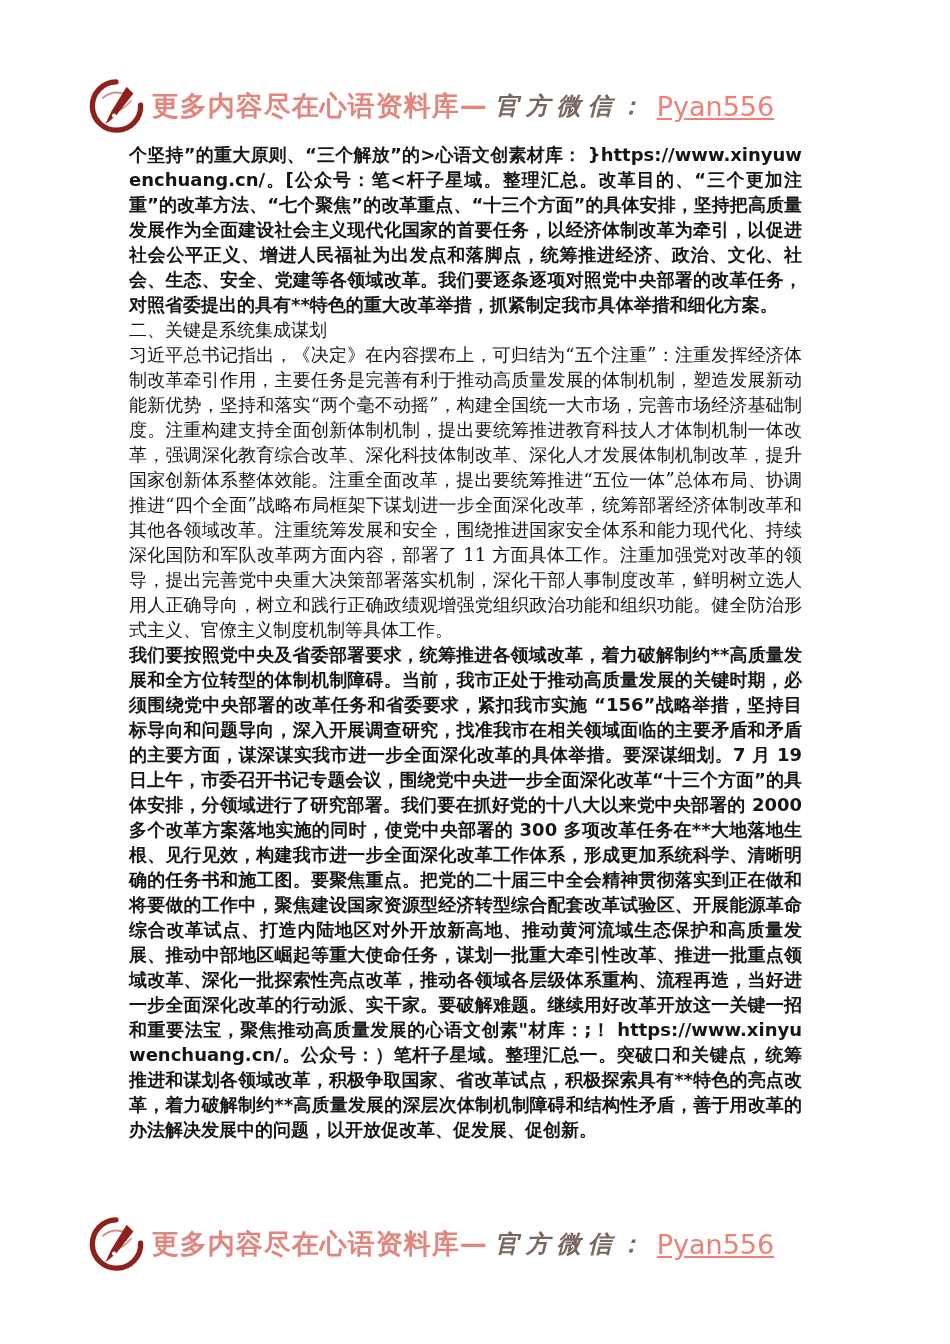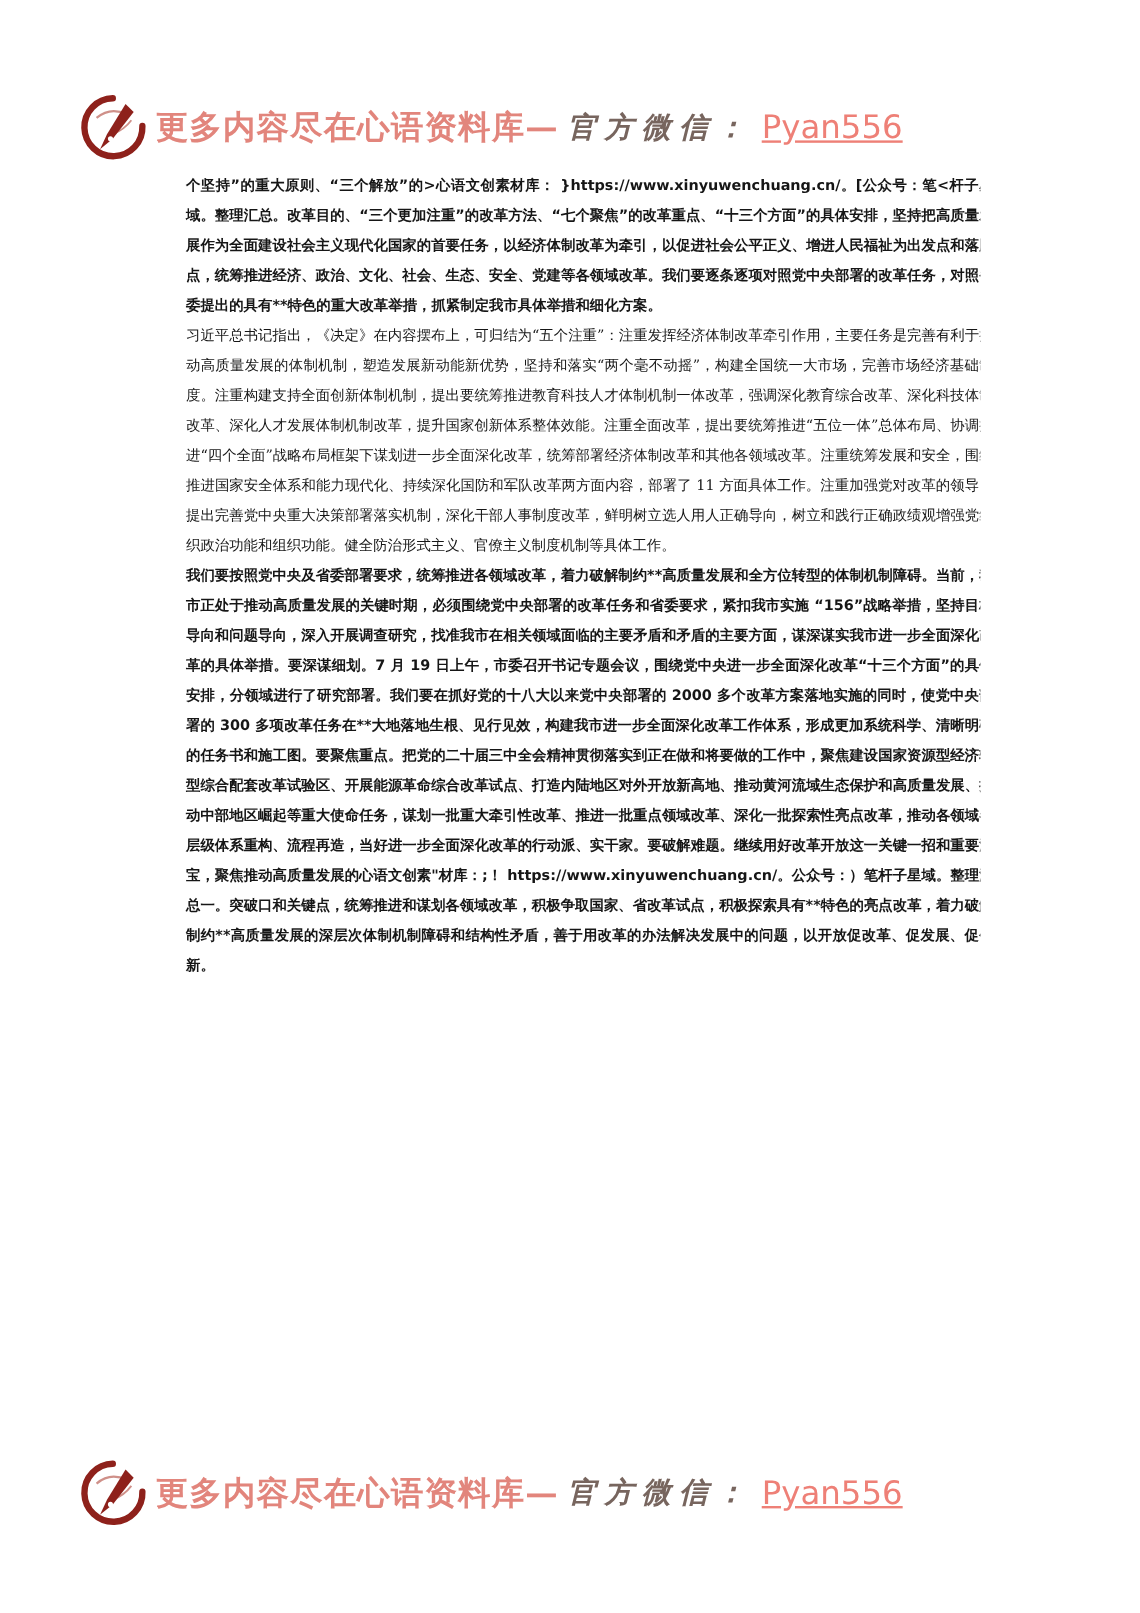--- a/index.html
+++ b/index.html
@@ -1,27 +1,27 @@
 <!DOCTYPE html>
 <html><head>
 <meta charset="utf-8">
 <style>
   html,body{margin:0;padding:0;background:#ffffff;}
-  .page{position:relative;width:817px;height:1344px;background:#ffffff;overflow:hidden;}
+  .page{position:relative;width:817px;height:1344px;background:#ffffff;overflow:hidden;padding-left:44px;}
 
   .watermark{position:absolute;left:0;width:100%;display:flex;align-items:center;justify-content:center;gap:7px;}
   .wm-top{top:78px;}
   .wm-bottom{top:1216px;}
   .logo{width:58px;height:56px;flex:0 0 auto;display:inline-block;}
   .wm-main{font-family:"DejaVu Serif","Liberation Serif",serif;font-weight:bold;font-size:27px;color:#e2857c;letter-spacing:1px;white-space:nowrap;}
   .wm-label{font-family:"DejaVu Serif","Liberation Serif",serif;font-style:italic;font-weight:bold;font-size:24px;color:#77655e;letter-spacing:7px;white-space:nowrap;text-align:center;}
   .wm-id{font-family:"DejaVu Sans","Liberation Sans",sans-serif;font-size:27px;color:#ee8077;white-space:nowrap;text-decoration:underline;}
 
-  .content{position:absolute;left:155px;top:142px;width:673px;color:#161616;
-           font-size:12px;line-height:25px;text-align:justify;text-justify:inter-ideograph;
+  .content{position:absolute;left:129px;top:142px;width:673px;color:#161616;
+           font-size:18px;line-height:25px;text-align:justify;text-justify:inter-ideograph;
            word-break:break-all;overflow-wrap:anywhere;}
   .content p{margin:0;padding:0;}
   p.sans{font-family:"DejaVu Sans","Liberation Sans",sans-serif;font-weight:600;}
   p.serif{font-family:"DejaVu Serif","Liberation Serif",serif;font-weight:400;}
 </style>
 </head>
 <body>
 
 <div class="page">
 
@@ -35,20 +35,21 @@
         <circle cx="28" cy="38" r="2.2" fill="#ffffff"></circle>
       </svg>
     </span>
     <span class="wm-main">更多内容尽在心语资料库—</span>
     <span class="wm-label">官方微信：</span>
     <span class="wm-id">Pyan556</span>
   </div>
 
   <div class="content">
     <p class="sans">个坚持”的重大原则、“三个解放”的&gt;心语文创素材库： }https://www.xinyuwenchuang.cn/。[公众号：笔&lt;杆子星域。整理汇总。改革目的、“三个更加注重”的改革方法、“七个聚焦”的改革重点、“十三个方面”的具体安排，坚持把高质量发展作为全面建设社会主义现代化国家的首要任务，以经济体制改革为牵引，以促进社会公平正义、增进人民福祉为出发点和落脚点，统筹推进经济、政治、文化、社会、生态、安全、党建等各领域改革。我们要逐条逐项对照党中央部署的改革任务，对照省委提出的具有**特色的重大改革举措，抓紧制定我市具体举措和细化方案。</p>
+    <p class="serif">二、关键是系统集成谋划</p>
     <p class="serif">习近平总书记指出，《决定》在内容摆布上，可归结为“五个注重”：注重发挥经济体制改革牵引作用，主要任务是完善有利于推动高质量发展的体制机制，塑造发展新动能新优势，坚持和落实“两个毫不动摇”，构建全国统一大市场，完善市场经济基础制度。注重构建支持全面创新体制机制，提出要统筹推进教育科技人才体制机制一体改革，强调深化教育综合改革、深化科技体制改革、深化人才发展体制机制改革，提升国家创新体系整体效能。注重全面改革，提出要统筹推进“五位一体”总体布局、协调推进“四个全面”战略布局框架下谋划进一步全面深化改革，统筹部署经济体制改革和其他各领域改革。注重统筹发展和安全，围绕推进国家安全体系和能力现代化、持续深化国防和军队改革两方面内容，部署了 11 方面具体工作。注重加强党对改革的领导，提出完善党中央重大决策部署落实机制，深化干部人事制度改革，鲜明树立选人用人正确导向，树立和践行正确政绩观增强党组织政治功能和组织功能。健全防治形式主义、官僚主义制度机制等具体工作。</p>
     <p class="sans">我们要按照党中央及省委部署要求，统筹推进各领域改革，着力破解制约**高质量发展和全方位转型的体制机制障碍。当前，我市正处于推动高质量发展的关键时期，必须围绕党中央部署的改革任务和省委要求，紧扣我市实施 “156”战略举措，坚持目标导向和问题导向，深入开展调查研究，找准我市在相关领域面临的主要矛盾和矛盾的主要方面，谋深谋实我市进一步全面深化改革的具体举措。要深谋细划。7 月 19 日上午，市委召开书记专题会议，围绕党中央进一步全面深化改革“十三个方面”的具体安排，分领域进行了研究部署。我们要在抓好党的十八大以来党中央部署的 2000 多个改革方案落地实施的同时，使党中央部署的 300 多项改革任务在**大地落地生根、见行见效，构建我市进一步全面深化改革工作体系，形成更加系统科学、清晰明确的任务书和施工图。要聚焦重点。把党的二十届三中全会精神贯彻落实到正在做和将要做的工作中，聚焦建设国家资源型经济转型综合配套改革试验区、开展能源革命综合改革试点、打造内陆地区对外开放新高地、推动黄河流域生态保护和高质量发展、推动中部地区崛起等重大使命任务，谋划一批重大牵引性改革、推进一批重点领域改革、深化一批探索性亮点改革，推动各领域各层级体系重构、流程再造，当好进一步全面深化改革的行动派、实干家。要破解难题。继续用好改革开放这一关键一招和重要法宝，聚焦推动高质量发展的心语文创素"材库：;！ https://www.xinyuwenchuang.cn/。公众号：）笔杆子星域。整理汇总一。突破口和关键点，统筹推进和谋划各领域改革，积极争取国家、省改革试点，积极探索具有**特色的亮点改革，着力破解制约**高质量发展的深层次体制机制障碍和结构性矛盾，善于用改革的办法解决发展中的问题，以开放促改革、促发展、促创新。</p>
   </div>
 
   <div class="watermark wm-bottom">
     <span class="logo">
       <svg viewBox="0 0 60 56" width="58" height="56" aria-hidden="true">
         <path d="M30 3 A 25 25 0 1 0 55.5 27" fill="none" stroke="#8e211b" stroke-width="5.5" stroke-linecap="round"></path>
         <path d="M16 20 Q 28 10 42 17" fill="none" stroke="#cf9089" stroke-width="2"></path>
         <path d="M30 34 Q 40 30 46 22" fill="none" stroke="#cf9089" stroke-width="1.6"></path>

